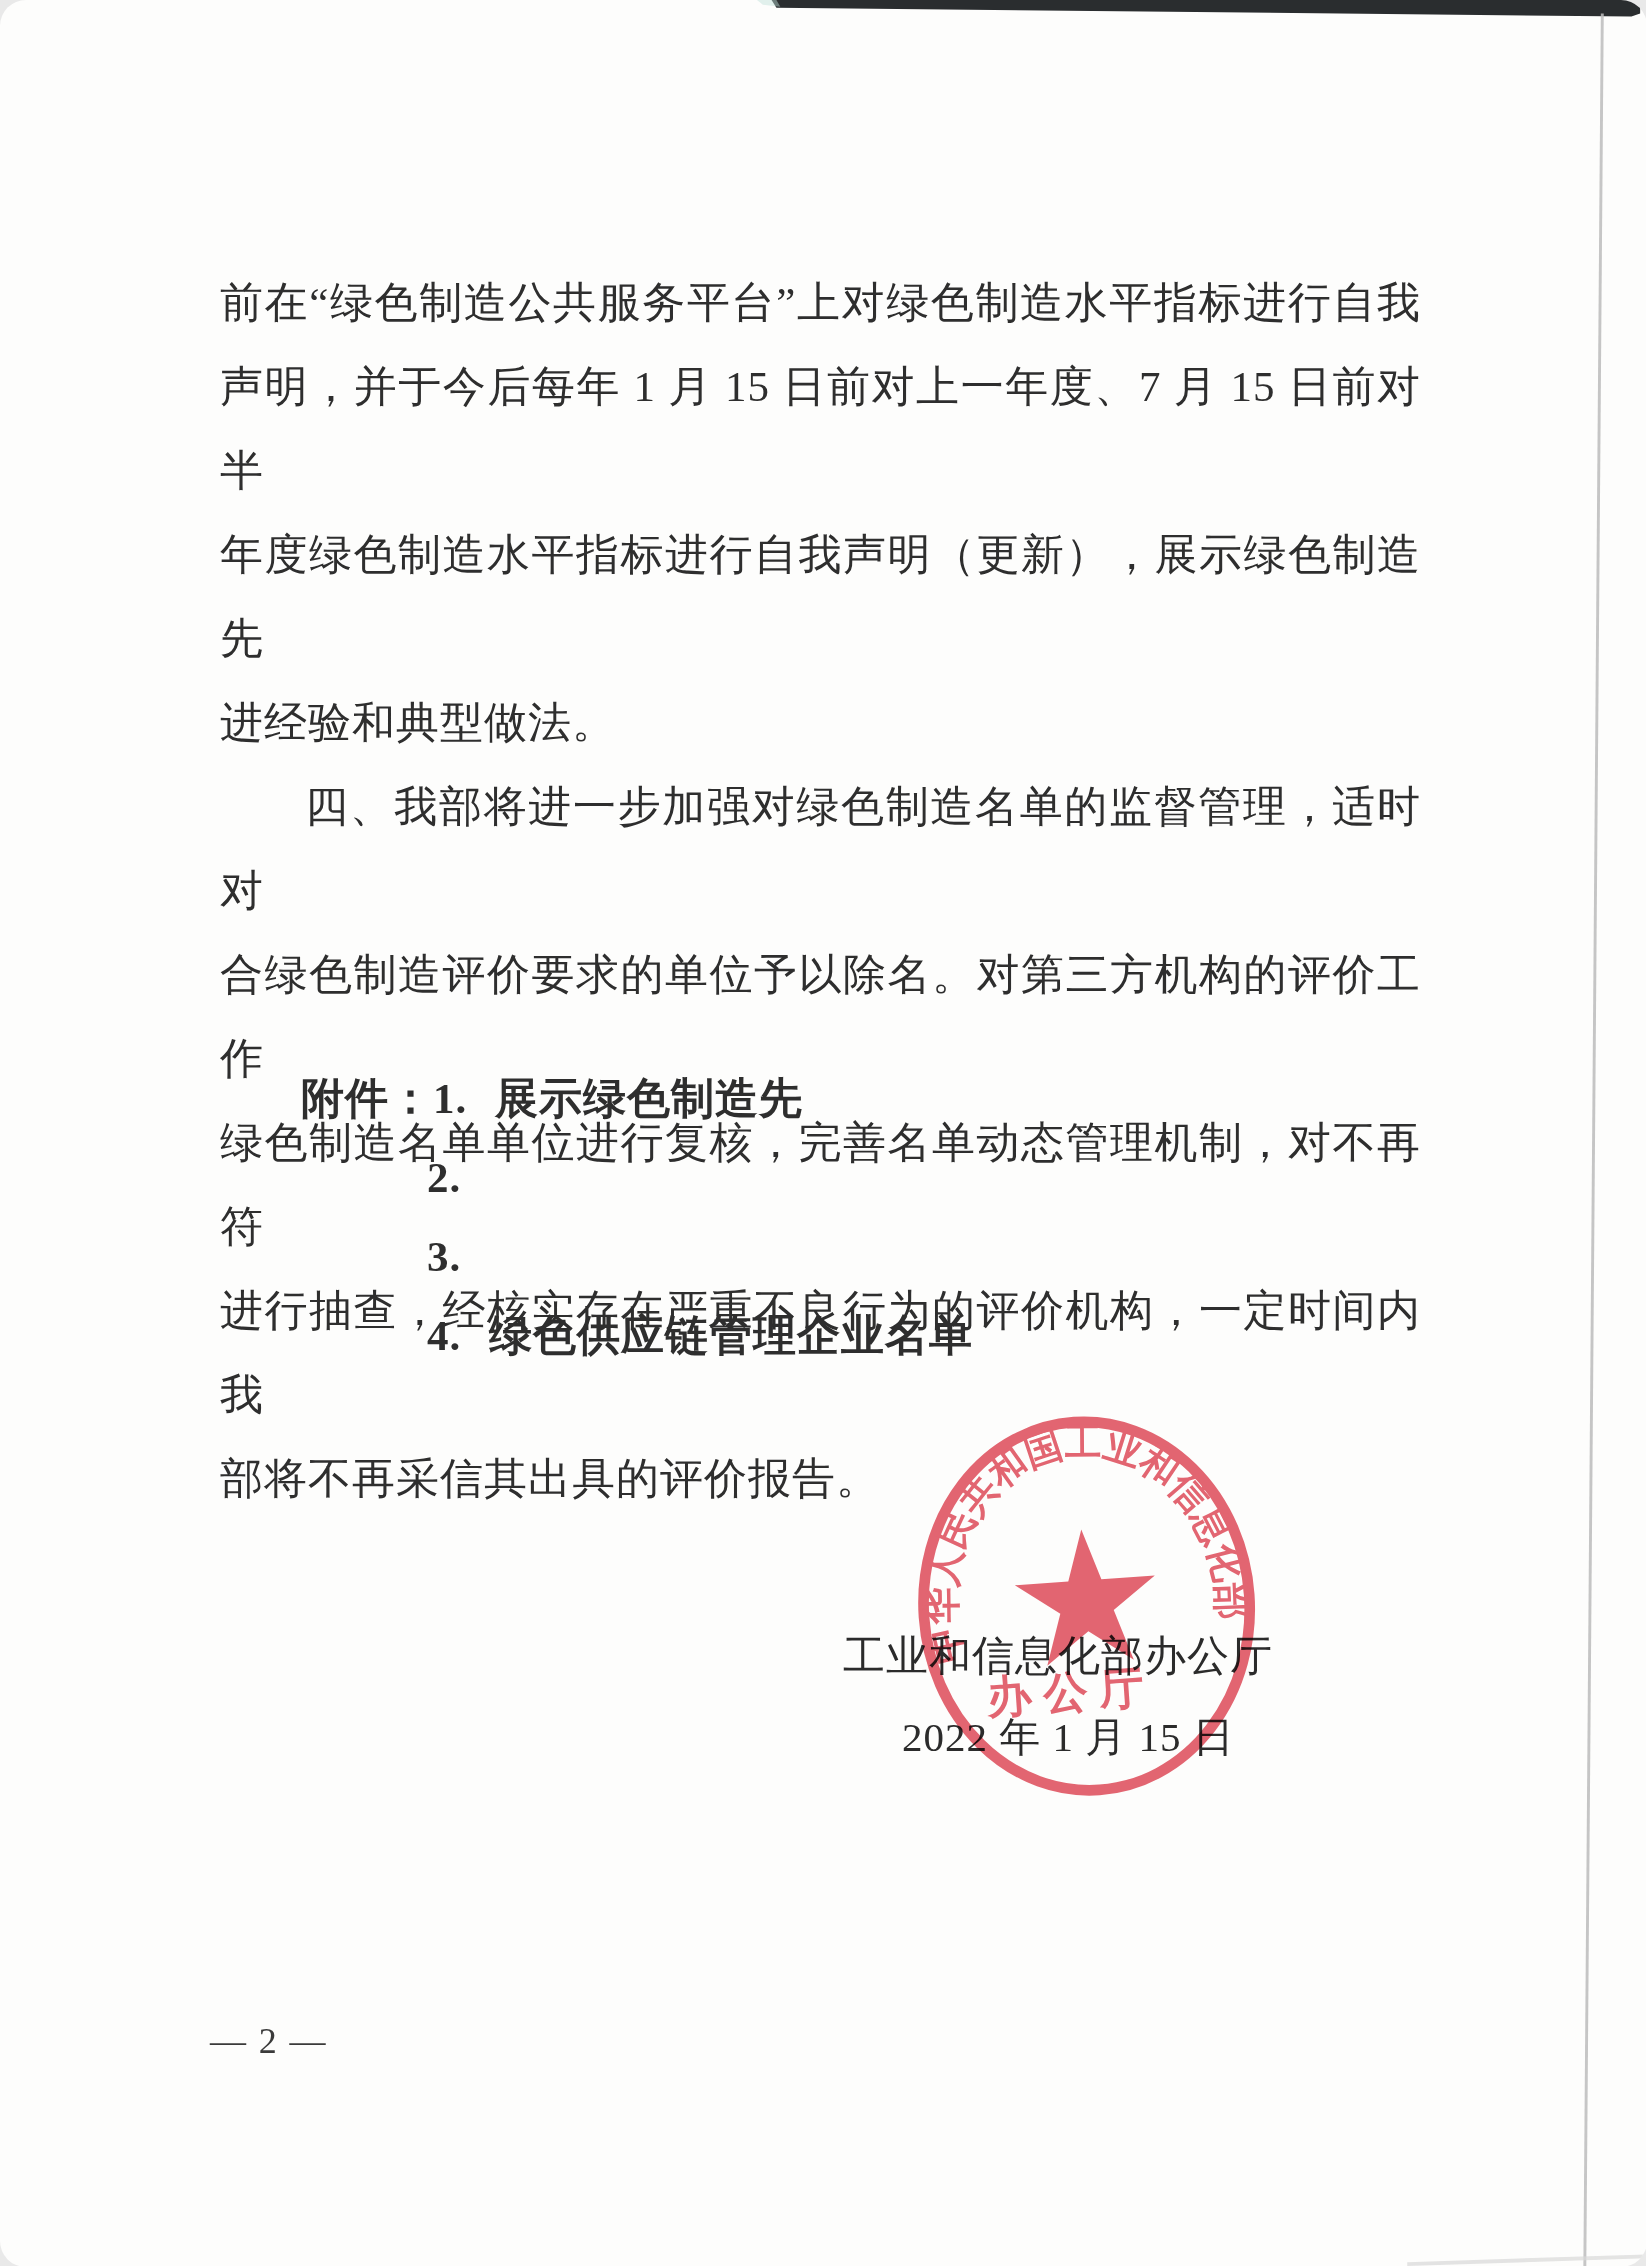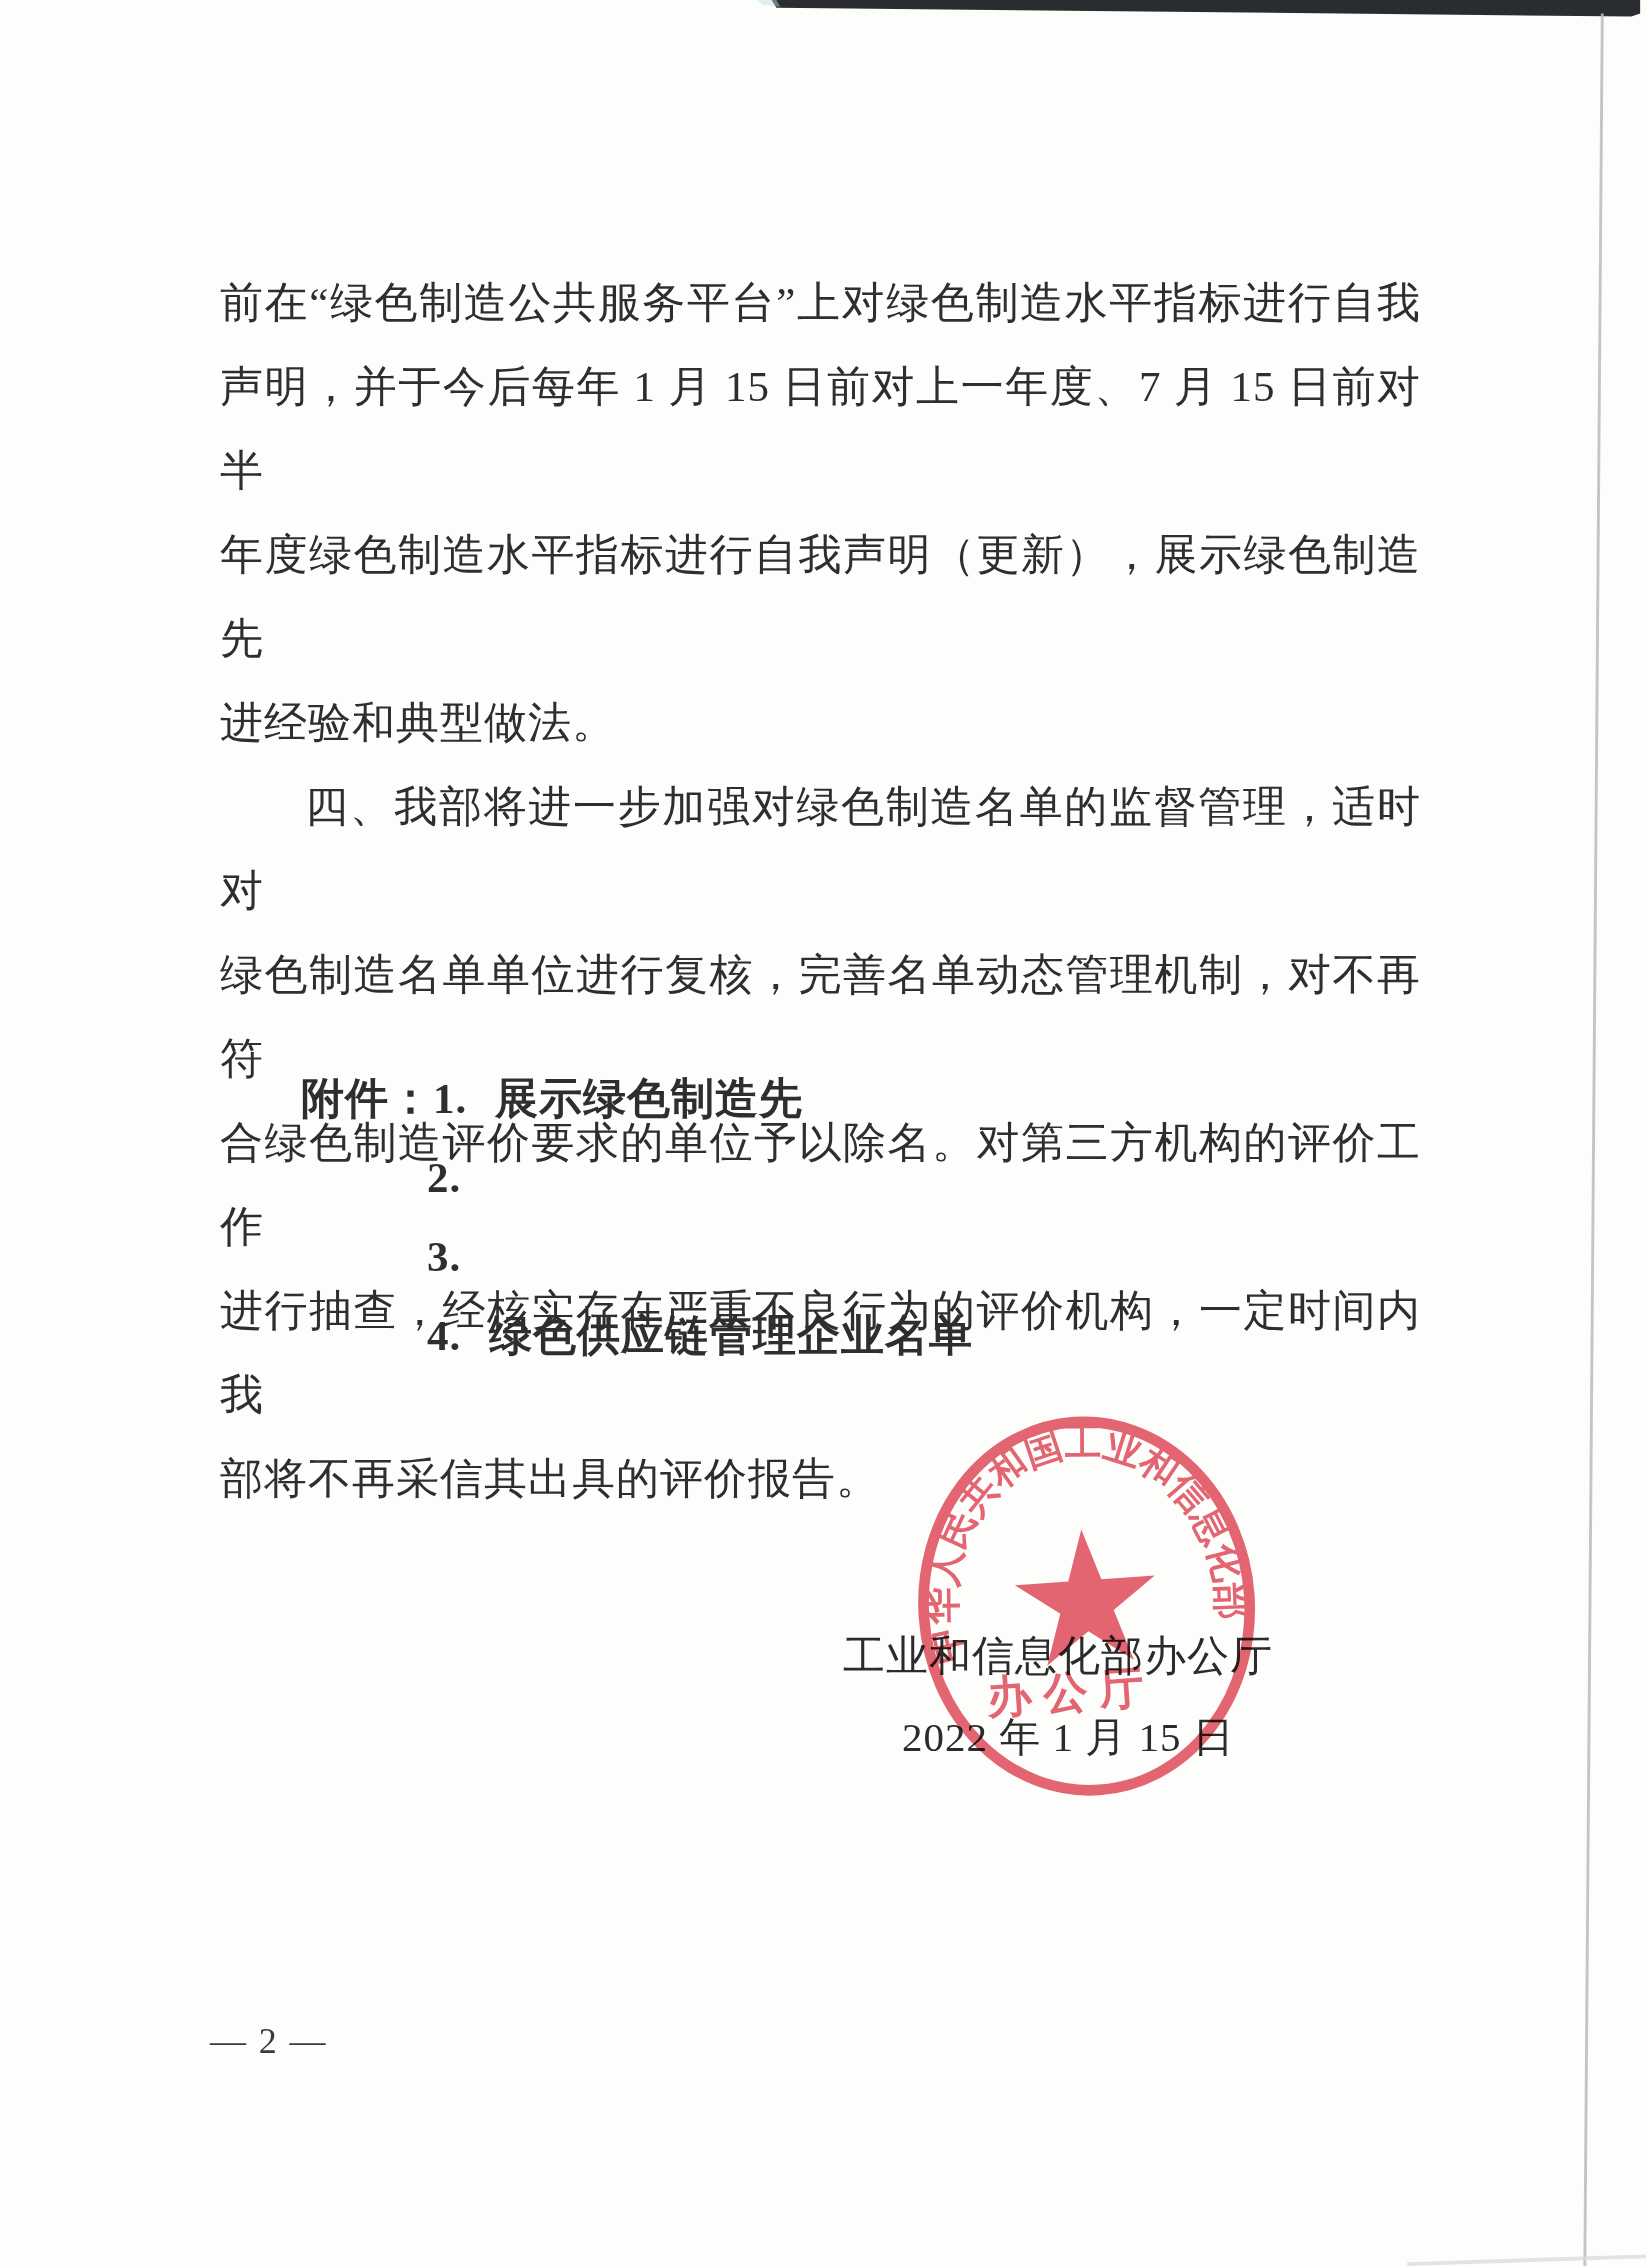--- a/index.html
+++ b/index.html
@@ -3,20 +3,21 @@
 <meta charset="utf-8">
 <style>
   html,body{margin:0;padding:0;background:#e9e9e9;}
   .page{
     position:relative;
     width:1647px;height:2267px;
     margin:0 auto;
     background:#fdfdfc;
     overflow:hidden;
     font-family:"Liberation Serif","DejaVu Serif",serif;
+    border-radius:26px;
   }
   svg.artifacts{position:absolute;left:0;top:0;width:1647px;height:2267px;pointer-events:none;}
 
   
   .body-text{
     position:absolute;left:220px;top:261px;width:1201px;
     font-size:43px;line-height:84px;color:#2e2e2e;
     letter-spacing:1px;
   }
   .body-text p{margin:0;padding:0;white-space:nowrap;}
@@ -80,22 +81,22 @@
     <line x1="1651" y1="14" x2="1633" y2="2336" stroke="#bcbcbc" stroke-width="3" opacity="0.85"></line>
     <line x1="1450" y1="2333" x2="1697" y2="2325" stroke="#d9d9d9" stroke-width="4" opacity="0.7"></line>
   </svg>
 
   <div class="body-text">
     <p class="j">前在“绿色制造公共服务平台”上对绿色制造水平指标进行自我</p>
     <p class="j">声明，并于今后每年 1 月 15 日前对上一年度、7 月 15 日前对半</p>
     <p class="j">年度绿色制造水平指标进行自我声明（更新），展示绿色制造先</p>
     <p>进经验和典型做法。</p>
     <p class="j indent">四、我部将进一步加强对绿色制造名单的监督管理，适时对</p>
+    <p class="j">合绿色制造评价要求的单位予以除名。对第三方机构的评价工作</p>
     <p class="j">绿色制造名单单位进行复核，完善名单动态管理机制，对不再符</p>
-    <p class="j">合绿色制造评价要求的单位予以除名。对第三方机构的评价工作</p>
     <p class="j">进行抽查，经核实存在严重不良行为的评价机构，一定时间内我</p>
     <p>部将不再采信其出具的评价报告。</p>
   </div>
 
   <div class="attachments">
     <div class="att-row">
       <span class="att-label">附件：</span>
       <span class="att-num">1.</span>
       <span class="att-text">展示绿色制造先</span>
     </div>

